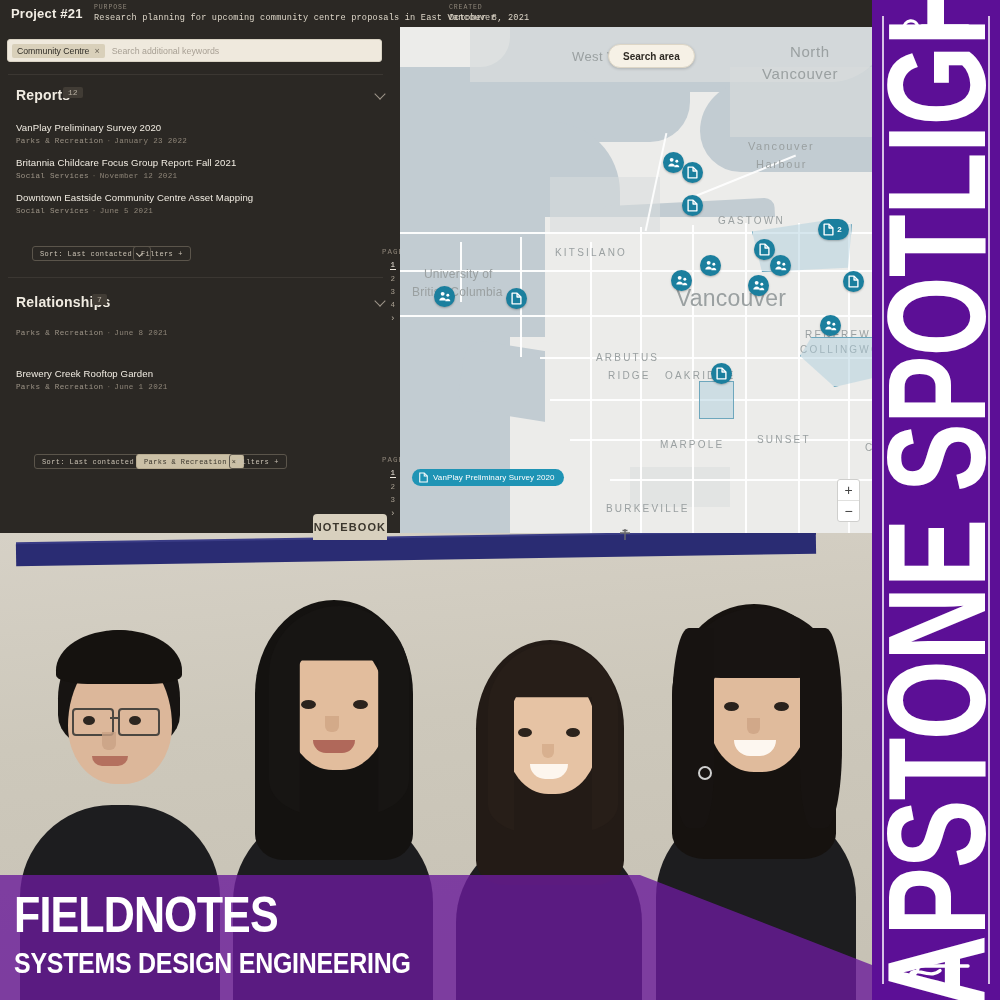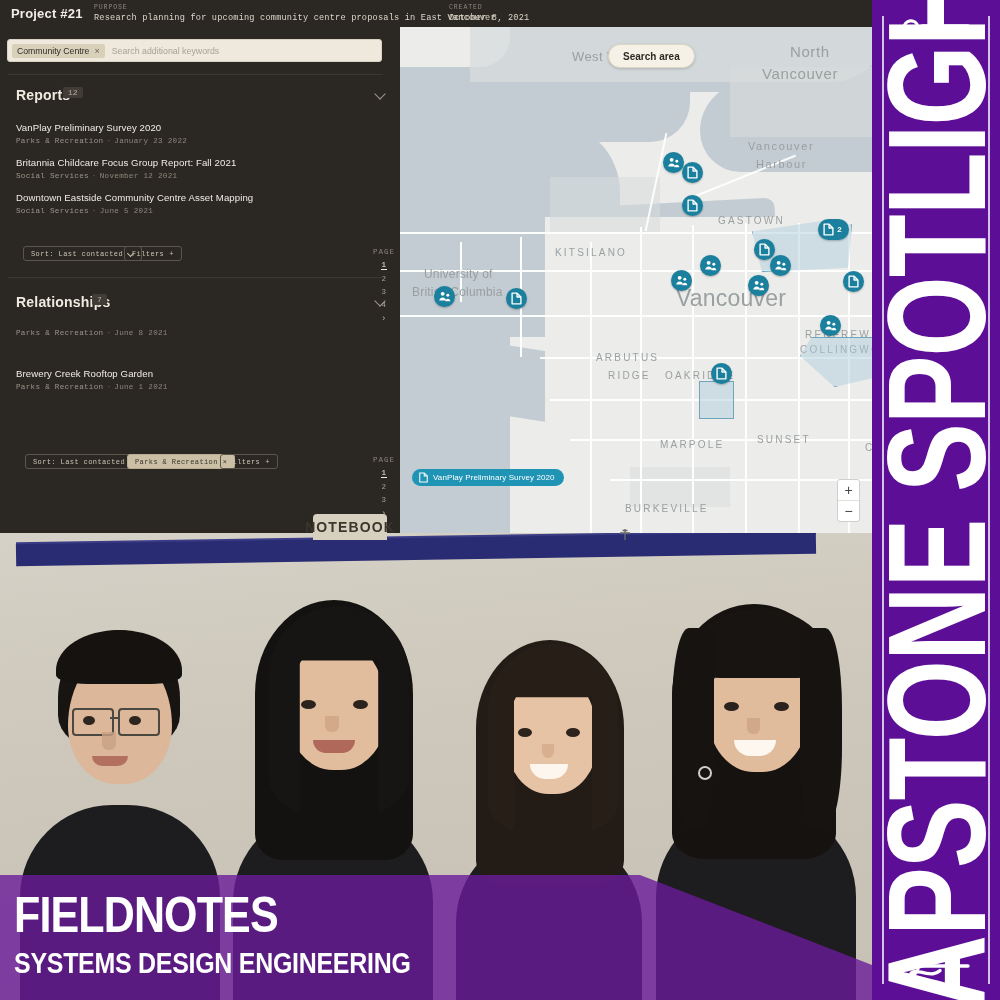--- a/index.html
+++ b/index.html
@@ -38,35 +38,35 @@
   .sec-count{position:absolute;top:3px;background:#413c35;color:#b5ada0;border-radius:2px;font-size:8px;padding:1px 5px;font-family:"Liberation Mono",monospace;}
   .chev{position:absolute;right:14px;top:4px;width:11px;height:11px;}
   .chev:before{content:"";position:absolute;left:1px;top:2px;width:7px;height:7px;border-right:1.4px solid #9e968a;border-bottom:1.4px solid #9e968a;transform:rotate(45deg);}
 
   .rec{position:absolute;left:16px;width:370px;}
   .rec-name{font-size:9.6px;color:#f1ece2;letter-spacing:.1px;line-height:13px;white-space:nowrap;}
   .rec-meta{font-family:"Liberation Mono",monospace;font-size:7.6px;color:#8e8578;letter-spacing:.3px;line-height:12px;margin-top:1px;white-space:nowrap;}
   .rec-meta .dept{color:#9c9386;}
   .rec-meta .dot{color:#6a6357;padding:0 3px;}
 
-  .ctrlrow{position:absolute;left:7px;width:400px;height:18px;}
+  .ctrlrow{position:absolute;left:16px;width:400px;height:18px;}
   .btn-o{position:absolute;display:inline-flex;align-items:center;gap:5px;height:15px;border:1px solid #5b554b;border-radius:3px;background:transparent;color:#c9c1b3;font-family:"Liberation Mono",monospace;font-size:7px;letter-spacing:.4px;padding:0 7px;box-sizing:border-box;white-space:nowrap;cursor:pointer;}
   .btn-f{position:absolute;display:inline-flex;align-items:center;gap:5px;height:15px;border:1px solid #b9ad92;border-radius:3px;background:#cbc0a6;color:#3a352c;font-family:"Liberation Mono",monospace;font-size:7px;letter-spacing:.4px;padding:0 7px;box-sizing:border-box;white-space:nowrap;cursor:pointer;}
   .mini-chev{display:inline-block;width:6px;height:6px;position:relative;}
   .mini-chev:before{content:"";position:absolute;left:0;top:0;width:4px;height:4px;border-right:1.1px solid #c9c1b3;border-bottom:1.1px solid #c9c1b3;transform:rotate(45deg);}
 
   .pager{position:absolute;right:12px;display:flex;align-items:center;gap:5px;font-family:"Liberation Mono",monospace;font-size:7.5px;color:#a79e90;letter-spacing:.5px;flex-direction:column;}
   .pager .plabel{color:#8d8478;letter-spacing:1px;}
   .pnum{color:#a79e90;cursor:pointer;}
   .pnum.active{color:#efe9de;border-bottom:1px solid #efe9de;}
   .parrow{color:#bdb4a6;font-size:9px;cursor:pointer;}
 
   
   .notebook{position:absolute;left:313px;top:514px;width:74px;height:26px;background:#d8d0be;border-radius:4px 4px 0 0;z-index:6;display:flex;align-items:center;justify-content:center;}
-  .notebook span{font-family:"Liberation Sans",sans-serif;font-size:14px;font-weight:bold;color:#3b362d;letter-spacing:1.1px;}
+  .notebook span{font-family:"Liberation Sans",sans-serif;font-size:11px;font-weight:bold;color:#3b362d;letter-spacing:1.1px;}
 
   
   .map{position:absolute;left:400px;top:27px;width:472px;height:513px;background:#f1f1ef;overflow:hidden;}
   .water{position:absolute;background:#c2ccd2;}
   .land{position:absolute;background:#ececea;}
   .greybox{position:absolute;background:#d8dcdc;}
   .road{position:absolute;background:#ffffff;}
   .maplabel{position:absolute;color:#9aa0a1;white-space:nowrap;font-family:"Liberation Sans",sans-serif;}
 
   .search-area-btn{position:absolute;left:208px;top:17px;height:22px;background:#f6f1e6;border:1px solid #ddd6c6;border-radius:12px;display:flex;align-items:center;padding:0 14px;font-size:10px;font-weight:bold;color:#2e2a24;z-index:20;cursor:pointer;box-shadow:0 1px 3px rgba(0,0,0,.18);}
@@ -294,21 +294,21 @@
           <div class="maplabel" style="left: 276px; top: 258px; font-size: 23px; letter-spacing: 0.2px;">Vancouver</div>
           <div class="maplabel" style="left: 24px; top: 240px; font-size: 12px; letter-spacing: 0.2px;">University of</div>
           <div class="maplabel" style="left: 12px; top: 258px; font-size: 12px; letter-spacing: 0.2px;">British Columbia</div>
           <div class="maplabel" style="left: 196px; top: 325px; font-size: 10px; letter-spacing: 2.2px;">ARBUTUS</div>
           <div class="maplabel" style="left: 208px; top: 343px; font-size: 10px; letter-spacing: 2.2px;">RIDGE</div>
           <div class="maplabel" style="left: 265px; top: 343px; font-size: 10px; letter-spacing: 2.2px;">OAKRIDGE</div>
           <div class="maplabel" style="left: 405px; top: 302px; font-size: 10px; letter-spacing: 2.2px;">RENFREW</div>
           <div class="maplabel" style="left: 400px; top: 317px; font-size: 10px; letter-spacing: 2.2px;">COLLINGWOOD</div>
           <div class="maplabel" style="left: 357px; top: 407px; font-size: 10px; letter-spacing: 2.2px;">SUNSET</div>
           <div class="maplabel" style="left: 260px; top: 412px; font-size: 10px; letter-spacing: 2.2px;">MARPOLE</div>
-          <div class="maplabel" style="left: 225px; top: 476px; font-size: 10px; letter-spacing: 2.2px;">BURKEVILLE</div>
+          <div class="maplabel" style="left: 206px; top: 476px; font-size: 10px; letter-spacing: 2.2px;">BURKEVILLE</div>
           <div class="maplabel" style="left: 465px; top: 415px; font-size: 10px; letter-spacing: 2.2px;">CE</div>
         </div>
       <div id="map-pins">
           <div class="pin" style="left: 263px; top: 125px;">
             <span>
               <svg width="13" height="12" viewBox="0 0 14 13">
                 <circle cx="5" cy="3.1" r="2.1" fill="#fff"></circle>
                 <path d="M1.4 10.4c0-2 1.6-3.4 3.6-3.4s3.6 1.4 3.6 3.4z" fill="#fff"></path>
                 <circle cx="10.6" cy="4.6" r="1.6" fill="#fff"></circle>
                 <path d="M7.9 11c0-1.6 1.2-2.7 2.7-2.7s2.7 1.1 2.7 2.7z" fill="#fff"></path>

